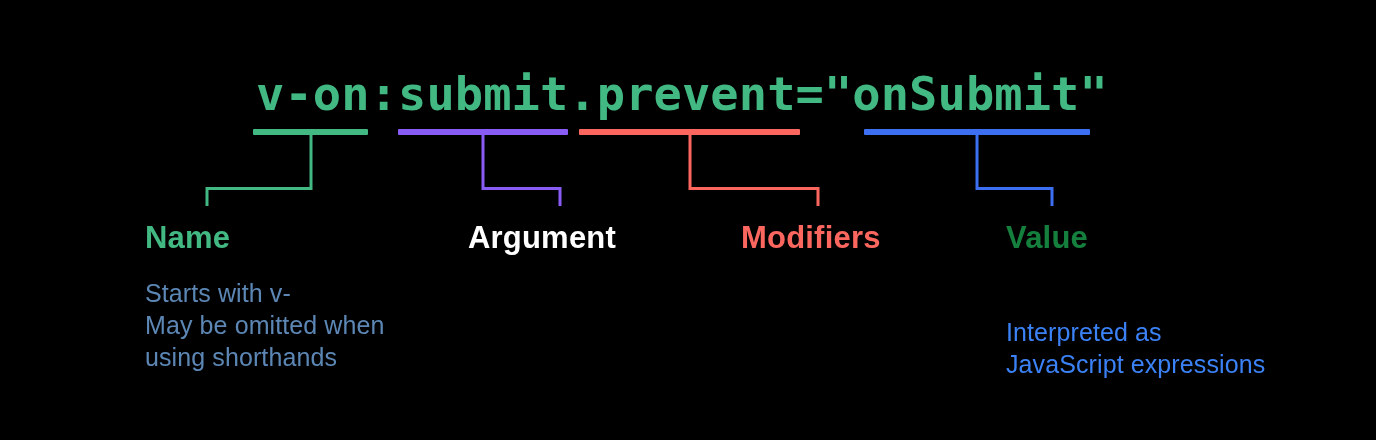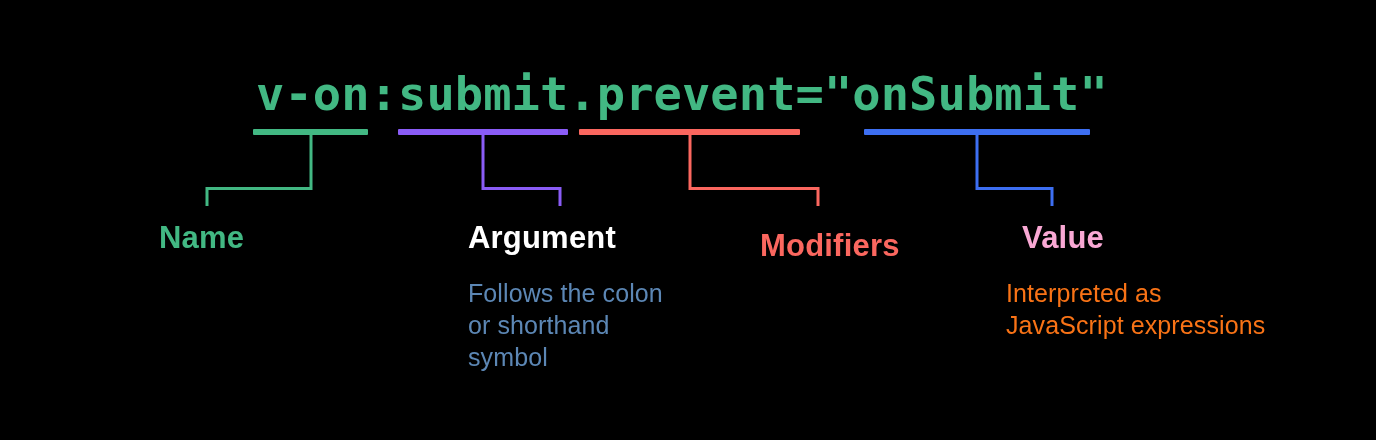--- a/index.html
+++ b/index.html
@@ -44,23 +44,23 @@
     white-space:nowrap;
   }
   .section-desc{
     position:absolute;
     top:277px;
     font-size:25px;
     line-height:32px;
     white-space:pre-line;
     letter-spacing:0.1px;
   }
-  .l-name{left:159px;}
+  .l-name{left:145px;}
   .l-argument{left:468px;}
-  .l-modifiers{left:760px;margin-top:8px;}
+  .l-modifiers{left:741px;}
   .l-value{left:1006px;}
 </style>
 </head>
 <body>
 
 <div class="canvas">
 
   <div class="code" style="color: rgb(66, 184, 131);">v-on:submit.prevent="onSubmit"</div>
 
   <div class="underline u-name" style="background-color: rgb(66, 184, 131);"></div>
@@ -71,21 +71,21 @@
   <svg class="connectors" viewBox="0 0 1376 440">
     <polyline points="311,135 311,188.5 207,188.5 207,206" style="stroke: rgb(66, 184, 131);"></polyline>
     <polyline points="483,135 483,188.5 560,188.5 560,206" style="stroke: rgb(138, 92, 246);"></polyline>
     <polyline points="690,135 690,188.5 818,188.5 818,206" style="stroke: rgb(251, 103, 95);"></polyline>
     <polyline points="977,135 977,188.5 1052,188.5 1052,206" style="stroke: rgb(61, 111, 242);"></polyline>
   </svg>
 
   <div class="section-label l-name" style="color: rgb(66, 184, 131);">Name</div>
   <div class="section-label l-argument" style="color: #ffffff;">Argument</div>
   <div class="section-label l-modifiers" style="color: rgb(251, 103, 95);">Modifiers</div>
-  <div class="section-label l-value" style="color: #f9a8d4; margin-left: 16px;">Value</div>
+  <div class="section-label l-value" style="color: #15803d;">Value</div>
 
-  <div class="section-desc l-argument" style="color: rgb(92, 135, 181);">Follows the colon
-or shorthand
-symbol</div>
-  <div class="section-desc l-value" style="color: #f97316;">Interpreted as
+  <div class="section-desc l-name" style="color: rgb(92, 135, 181);">Starts with v-
+May be omitted when
+using shorthands</div>
+  <div class="section-desc l-value" style="color: #3b82f6; margin-top: 39px;">Interpreted as
 JavaScript expressions</div>
 
 </div>
 
 </body></html>

